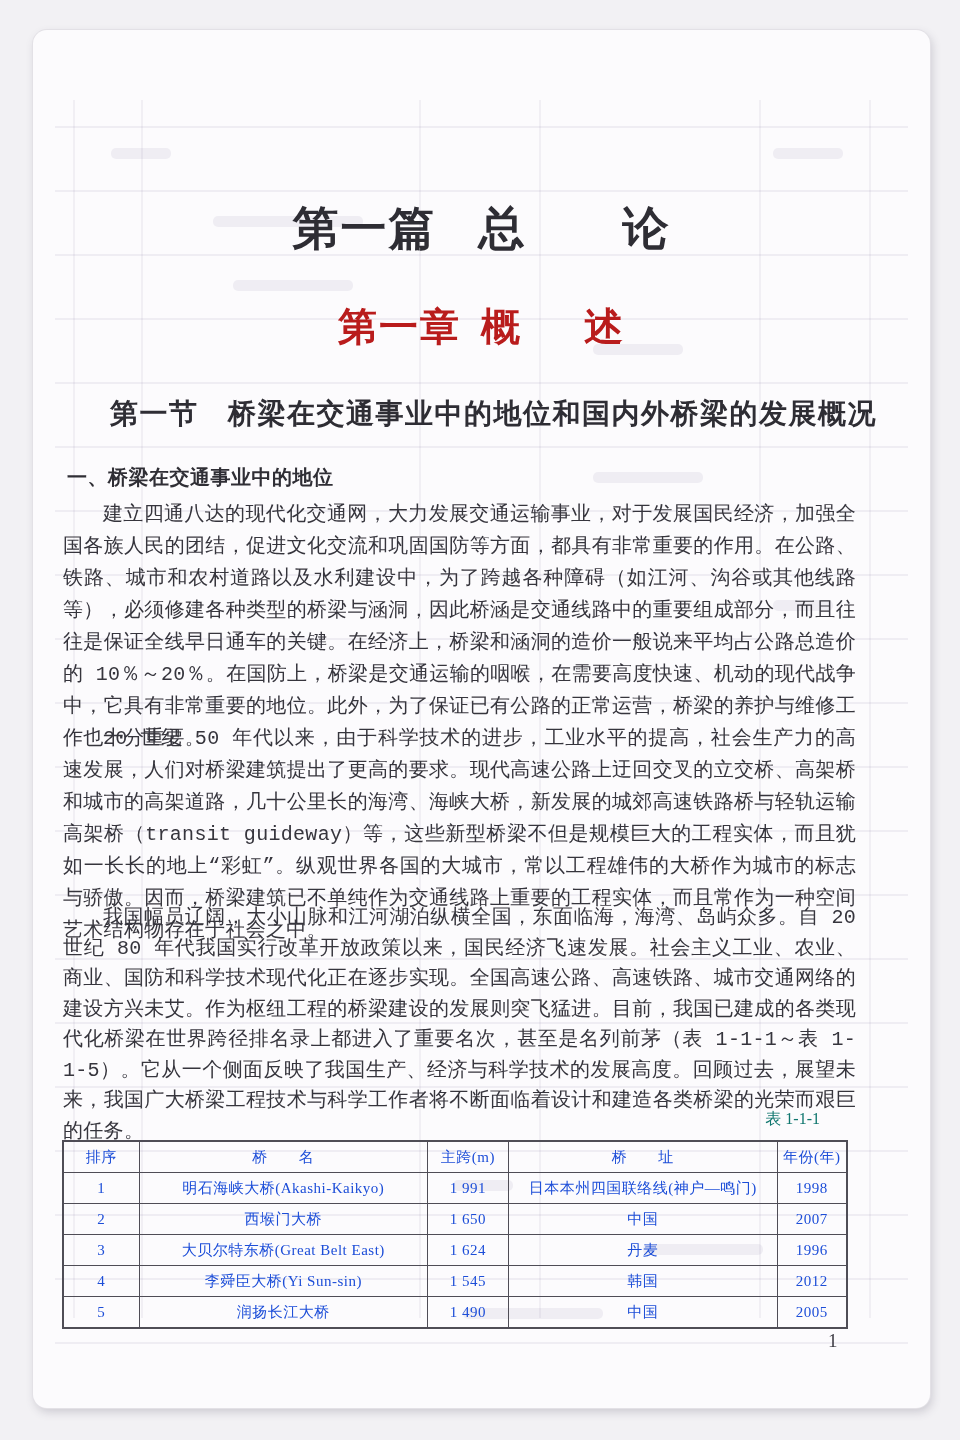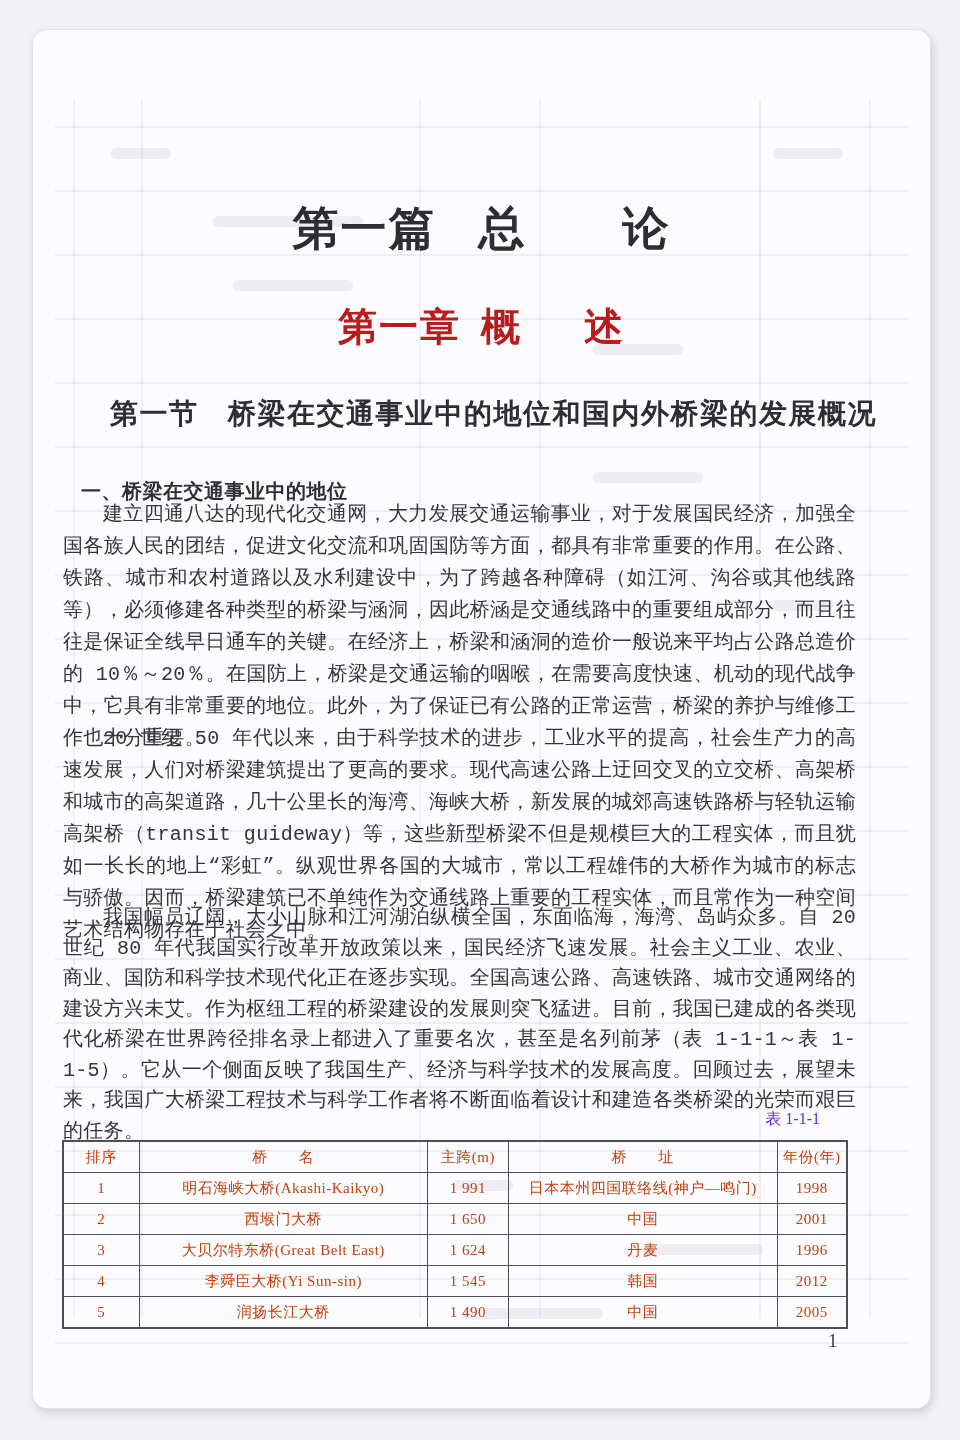--- a/index.html
+++ b/index.html
@@ -43,45 +43,45 @@
     font-size:39px; font-weight:700; color:#b91c1c; letter-spacing:2px;
   }
   .chapter-title .w1 { margin-left:20px; }
   .chapter-title .w2 { margin-left:62px; }
 
   .section-title {
     position:absolute; top:365px; left:77px; margin:0;
     font-size:28px; font-weight:700; color:#2e2d34; letter-spacing:1.5px;
   }
   .subsection-title {
-    position:absolute; top:430px; left:30px; margin:18px;
+    position:absolute; top:430px; left:30px; margin:4px;
     font-family:Liberation Mono, monospace;
     font-size:20px; font-weight:700; color:#2f2e35; letter-spacing:.5px;
   }
   .para {
     position:absolute; left:30px; width:793px; margin:0;
     font-size:20px; line-height:32px; text-align:justify;
     text-indent:2em; color:#36353d;
   }
   #para1 { top:469px; }
   #para2 { top:693px; }
   #para3 { top:873px; line-height:30.5px; }
 
   .caption-row { position:absolute; top:1078px; left:29px; width:786px; height:26px; }
   .table-caption {
     position:absolute; left:0; width:100%; text-align:center;
     font-family:"Liberation Sans","DejaVu Sans",sans-serif;
     font-size:17px; font-weight:700; color:#2f2e35; letter-spacing:1px;
   }
-  .table-label { position:absolute; right:28px; top:1px; font-size:16px; color:#6d28d9; }
+  .table-label { position:absolute; right:28px; top:1px; font-size:16px; color:#0f766e; }
 
   table.bridges {
     position:absolute; top:1110px; left:29px; width:786px;
     border-collapse:collapse; table-layout:fixed;
-    font-size:15px; color:#c2410c;
+    font-size:15px; color:#1d4ed8;
   }
   table.bridges th, table.bridges td {
     border:1.5px solid #4f4d56;
     text-align:center; vertical-align:middle;
     height:30px; padding:0 3px;
     font-weight:normal; letter-spacing:.5px;
     overflow:hidden; white-space:nowrap;
   }
   table.bridges { border:2px solid #4f4d56; }
   col.c-rank { width:9.7%; }
@@ -178,21 +178,21 @@
         <td>明石海峡大桥(Akashi-Kaikyo)</td>
         <td>1 991</td>
         <td>日本本州四国联络线(神户—鸣门)</td>
         <td>1998</td>
       </tr>
       <tr>
         <td>2</td>
         <td>西堠门大桥</td>
         <td>1 650</td>
         <td>中国</td>
-        <td>2001</td>
+        <td>2007</td>
       </tr>
       <tr>
         <td>3</td>
         <td>大贝尔特东桥(Great Belt East)</td>
         <td>1 624</td>
         <td>丹麦</td>
         <td>1996</td>
       </tr>
       <tr>
         <td>4</td>

